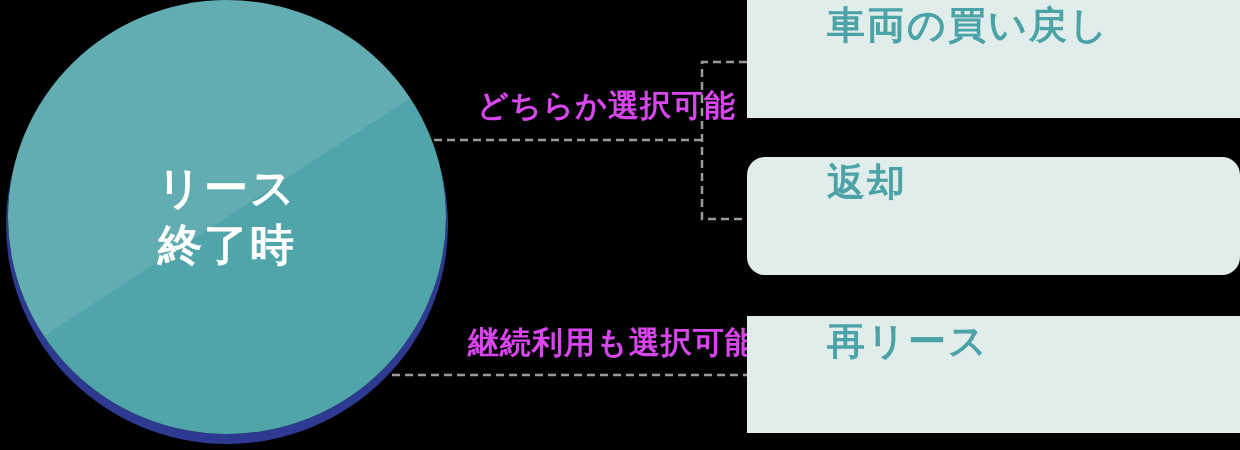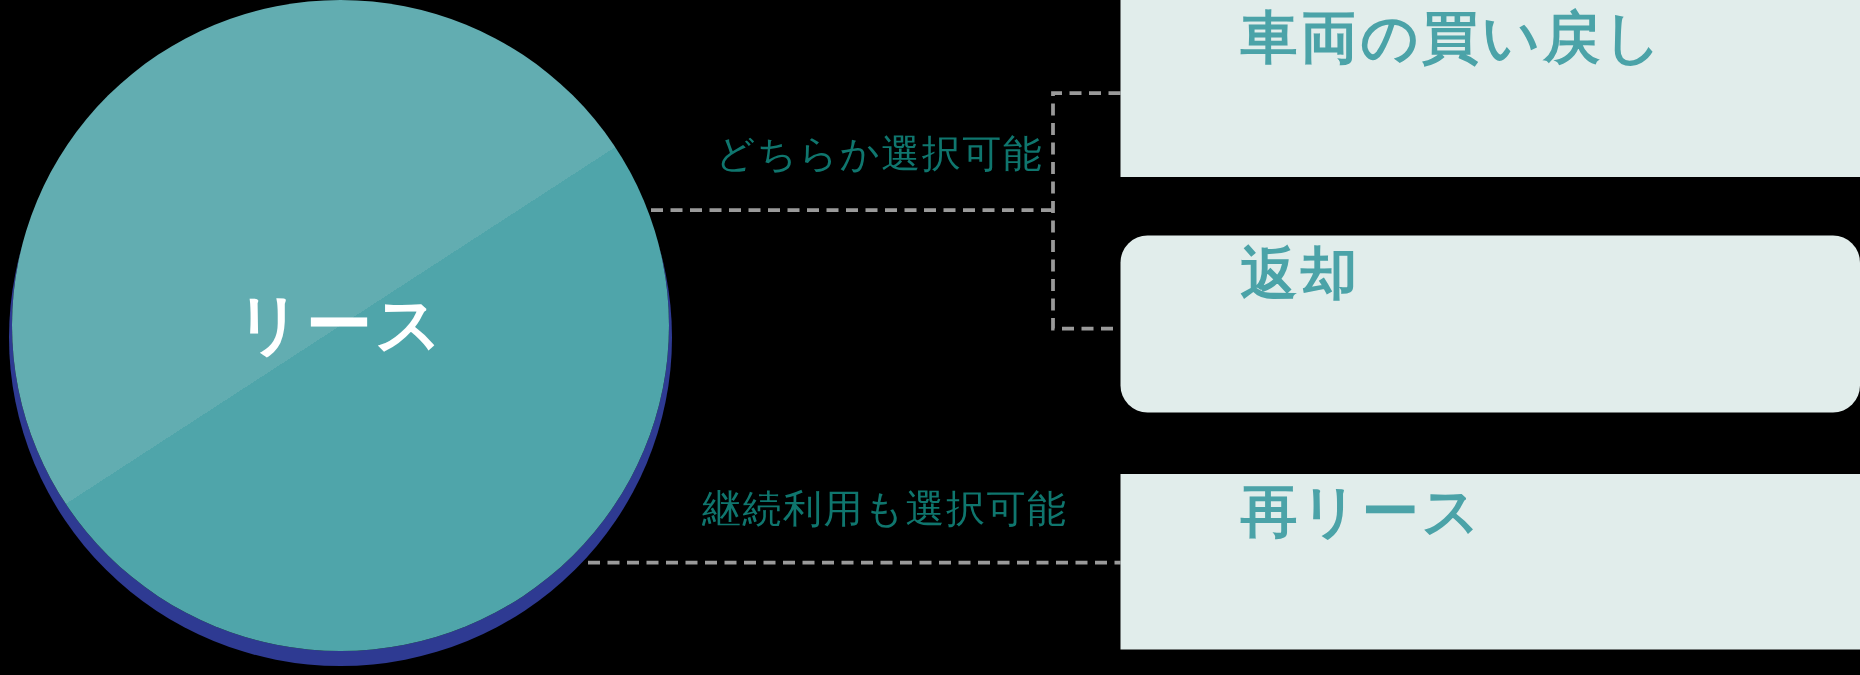--- a/index.html
+++ b/index.html
@@ -15,21 +15,21 @@
     display:flex;flex-direction:column;align-items:center;justify-content:center;
   }
   .lease-circle .line{
     color:#FFFFFF;font-size:44px;font-weight:bold;line-height:1.29;
     letter-spacing:2px;text-align:center;white-space:nowrap;
   }
   
   .connectors{position:absolute;left:0;top:0;width:1240px;height:450px;pointer-events:none;}
   
   .conn-label{
-    position:absolute;color:#0f766e;font-size:26px;font-weight:normal;
+    position:absolute;color:#d946ef;font-size:31px;font-weight:bold;
     white-space:nowrap;letter-spacing:1px;
   }
   .conn-label.top{left:477px;top:85px;}
   .conn-label.bottom{left:468px;top:322px;}
   
   .option{
     position:absolute;left:747px;width:493px;height:118px;background:#E1EDEB;
     display:flex;align-items:flex-start;padding-left:80px;box-sizing:border-box;
   }
   .option.o1{top:0;}
@@ -39,20 +39,21 @@
     color:#4BA3A8;font-size:38px;font-weight:bold;letter-spacing:2px;white-space:nowrap;
   }
 </style>
 </head>
 <body>
 
 <div class="stage">
 
   <div class="lease-circle">
     <div class="line">リース</div>
+    <div class="line">終了時</div>
   </div>
 
   <svg class="connectors" viewBox="0 0 1240 450" xmlns="http://www.w3.org/2000/svg">
     <path d="M434 140 H702" fill="none" stroke="#9A9A9A" stroke-width="2.5" stroke-dasharray="8 5"></path>
     <path d="M747 62 H702 V219 H747" fill="none" stroke="#9A9A9A" stroke-width="2.5" stroke-dasharray="8 5"></path>
     <path d="M392 375 H747" fill="none" stroke="#9A9A9A" stroke-width="2.5" stroke-dasharray="8 5"></path>
   </svg>
 
   <div class="conn-label top">どちらか選択可能</div>
   <div class="conn-label bottom">継続利用も選択可能</div>

